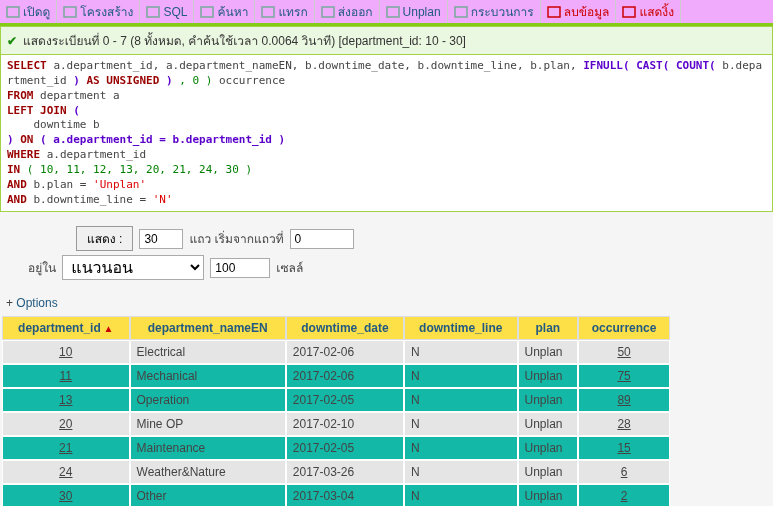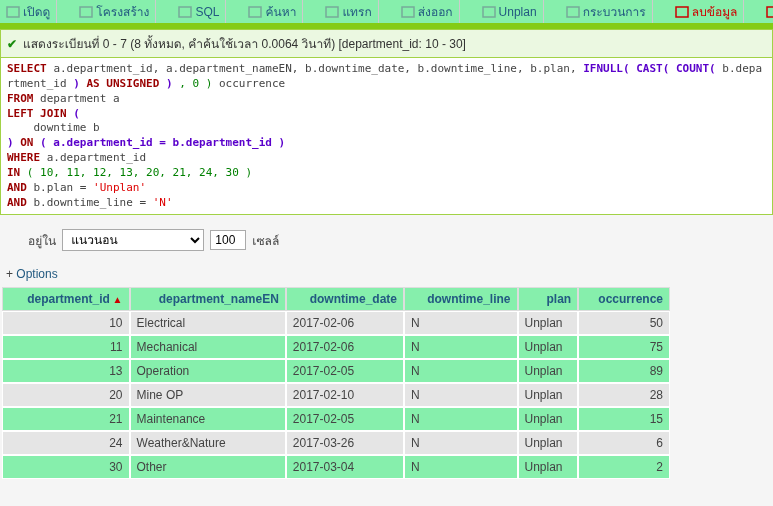--- a/index.html
+++ b/index.html
@@ -6,23 +6,22 @@
   body {
     margin: 0;
     font-family: sans-serif;
     font-size: 12px;
     background: #f5f5f5;
     color: #444;
     width: 773px;
   }
   .tabstrip {
     display: flex;
-    background: #86efac;
-    border-bottom: 6px solid #84cc16;
-    gap: 16px;
+    background: #f0abfc;
+    border-bottom: 3px solid #84cc16;
   }
   .tab {
     display: flex;
     align-items: center;
     gap: 3px;
     padding: 2px 6px;
     border-right: 1px solid #ccc;
     color: #235a81;
     white-space: nowrap;
   }
@@ -62,21 +61,21 @@
   input[type=text] {
     border: 1px solid #aaa;
     padding: 2px 4px;
     font-family: inherit;
     font-size: 12px;
   }
   select {
     border: 1px solid #aaa;
     padding: 2px 4px;
     font-family: inherit;
-    font-size: 12px;
+    font-size: 16px;
     background: #fff;
   }
   button.show {
     background: #f0f0f0;
     border: 1px solid #999;
     padding: 2px 10px;
     font-family: inherit;
     font-size: 12px;
     cursor: pointer;
   }
@@ -86,35 +85,35 @@
     cursor: pointer;
   }
   .options-link .plus { color: #444; }
   table.resgrid {
     border-collapse: separate;
     border-spacing: 0;
     width: 668px;
     margin-left: 2px;
   }
   table.resgrid th {
-    background: #86efac;
-    text-align: right;
+    background: #fde047;
+    text-align: center;
     padding: 4px 6px;
     border: 1px solid #ddd;
     color: #235a81;
     font-weight: bold;
   }
   table.resgrid th .sortmark { color: #c00; font-size: 10px; }
   table.resgrid td {
     padding: 4px 6px;
     border: 1px solid #fff;
   }
   table.resgrid tr.odd td { background: #e5e5e5; }
-  table.resgrid tr.even td { background: #86efac; }
-  .num { text-align: right; }
+  table.resgrid tr.even td { background: #14b8a6; }
+  .num { text-align: center; text-decoration: underline; }
 </style>
 </head>
 <body>
 
 <div class="tabstrip" id="tabstrip">
     <div class="tab">
       <span class="tabicon"><svg viewBox="0 0 14 12">
           <rect x="1" y="1" width="12" height="10" fill="none" stroke="#7a9" stroke-width="1.5"></rect>
         </svg></span>
       <span>เปิดดู</span>
@@ -184,26 +183,32 @@
 <span class="sql-kw">FROM</span><span> department a</span>
 <span class="sql-kw">LEFT JOIN</span><span class="sql-blue"> (</span>
 <span>    downtime b</span>
 <span class="sql-blue">)</span> <span class="sql-kw">ON</span><span class="sql-blue"> ( a.department_id = b.department_id )</span>
 <span class="sql-kw">WHERE</span><span> a.department_id</span>
 <span class="sql-kw">IN</span><span class="sql-green"> ( 10, 11, 12, 13, 20, 21, 24, 30 )</span>
 <span class="sql-kw">AND</span><span> b.plan = </span><span class="sql-red">'Unplan'</span>
 <span class="sql-kw">AND</span><span> b.downtime_line = </span><span class="sql-red">'N'</span></div>
 
 <div class="controls-area">
+  <div class="controls-row" style="padding-left:48px;">
+    <button class="show">แสดง :</button>
+    <input type="text" style="width: 44px;" value="30">
+    <span class="lbl">แถว เริ่มจากแถวที่</span>
+    <input type="text" style="width: 64px;" value="0">
+  </div>
   <div class="controls-row">
     <span class="lbl">อยู่ใน</span>
     <select style="width:142px;">
       <option>แนวนอน</option>
     </select>
-    <input type="text" style="width: 36px;" value="100">
+    <input type="text" style="width: 60px;" value="100">
     <span class="lbl">เซลล์</span>
   </div>
 </div>
 
 <div class="options-link"><span class="plus">+</span><span>  Options</span></div>
 
 <table class="resgrid">
   <thead>
       <tr id="thead-row">
         <th>department_id<span class="sortmark">  ▲</span></th>

